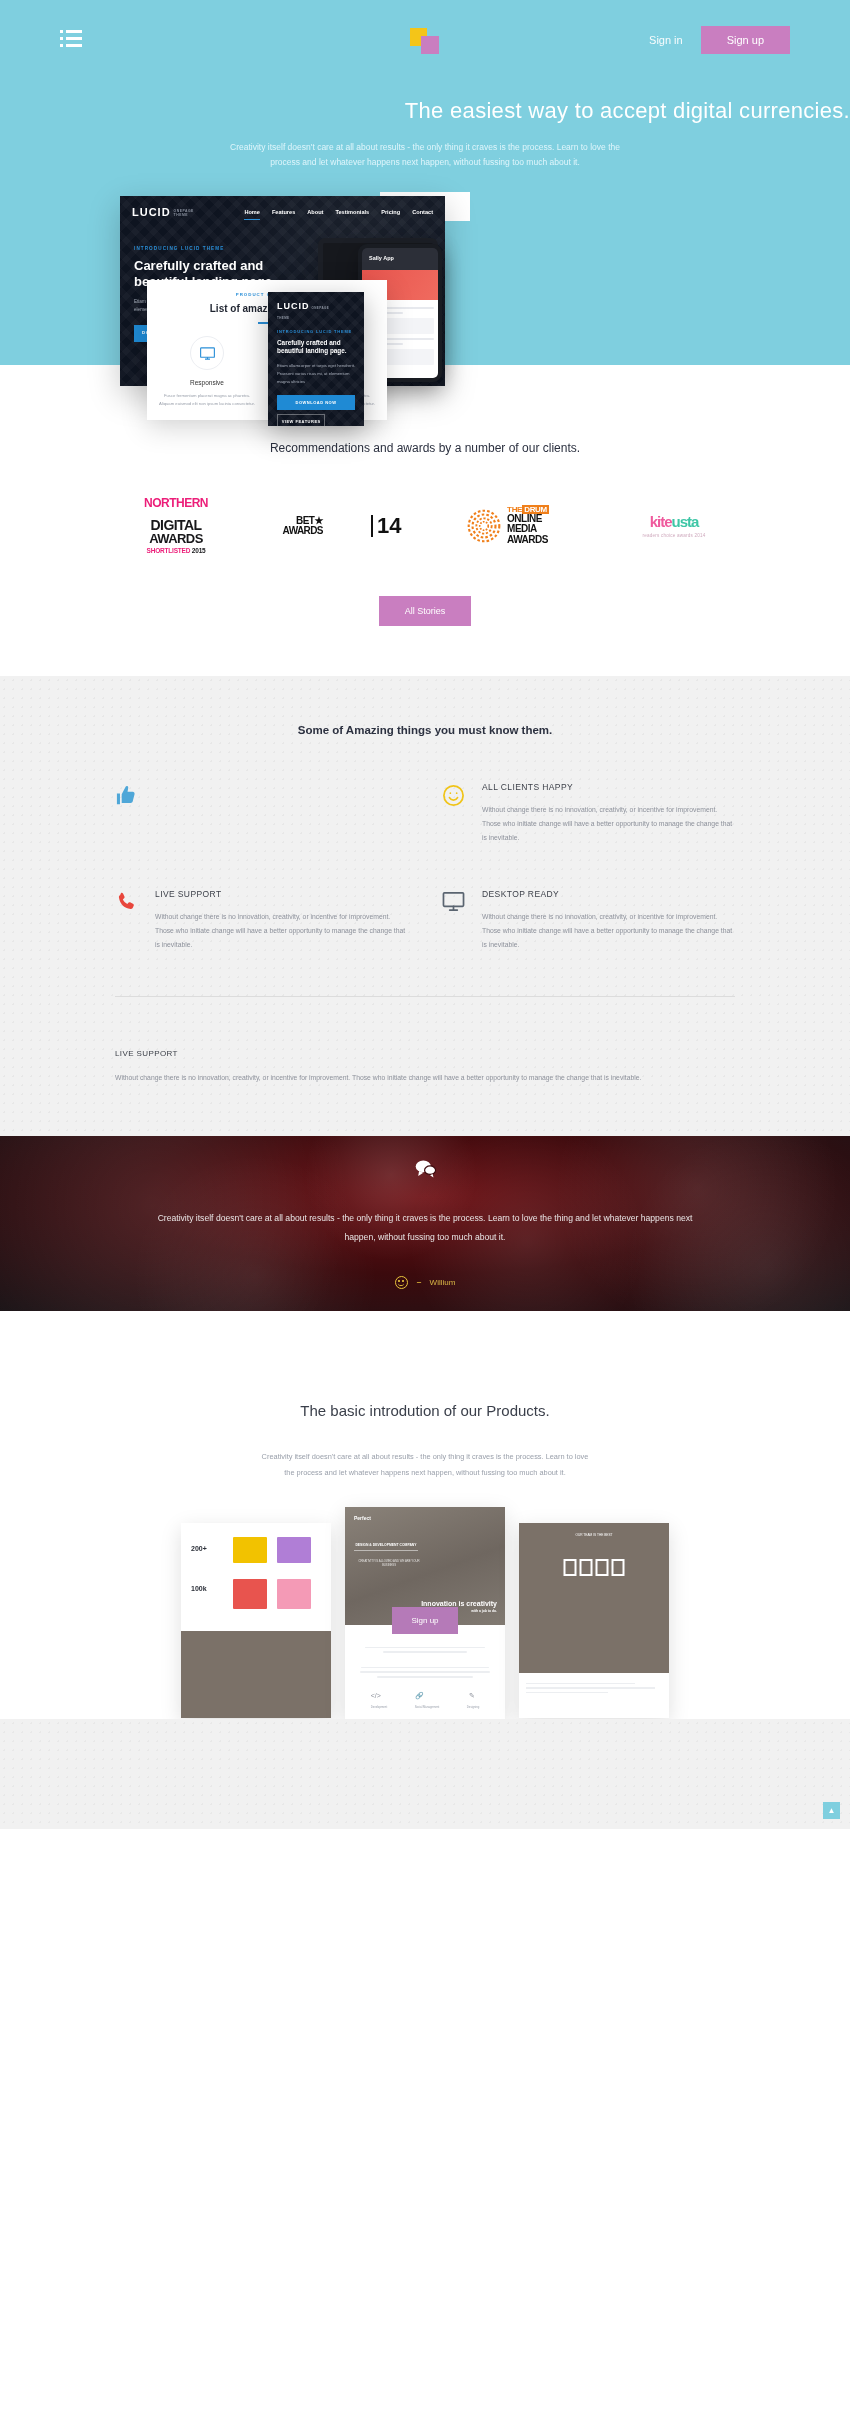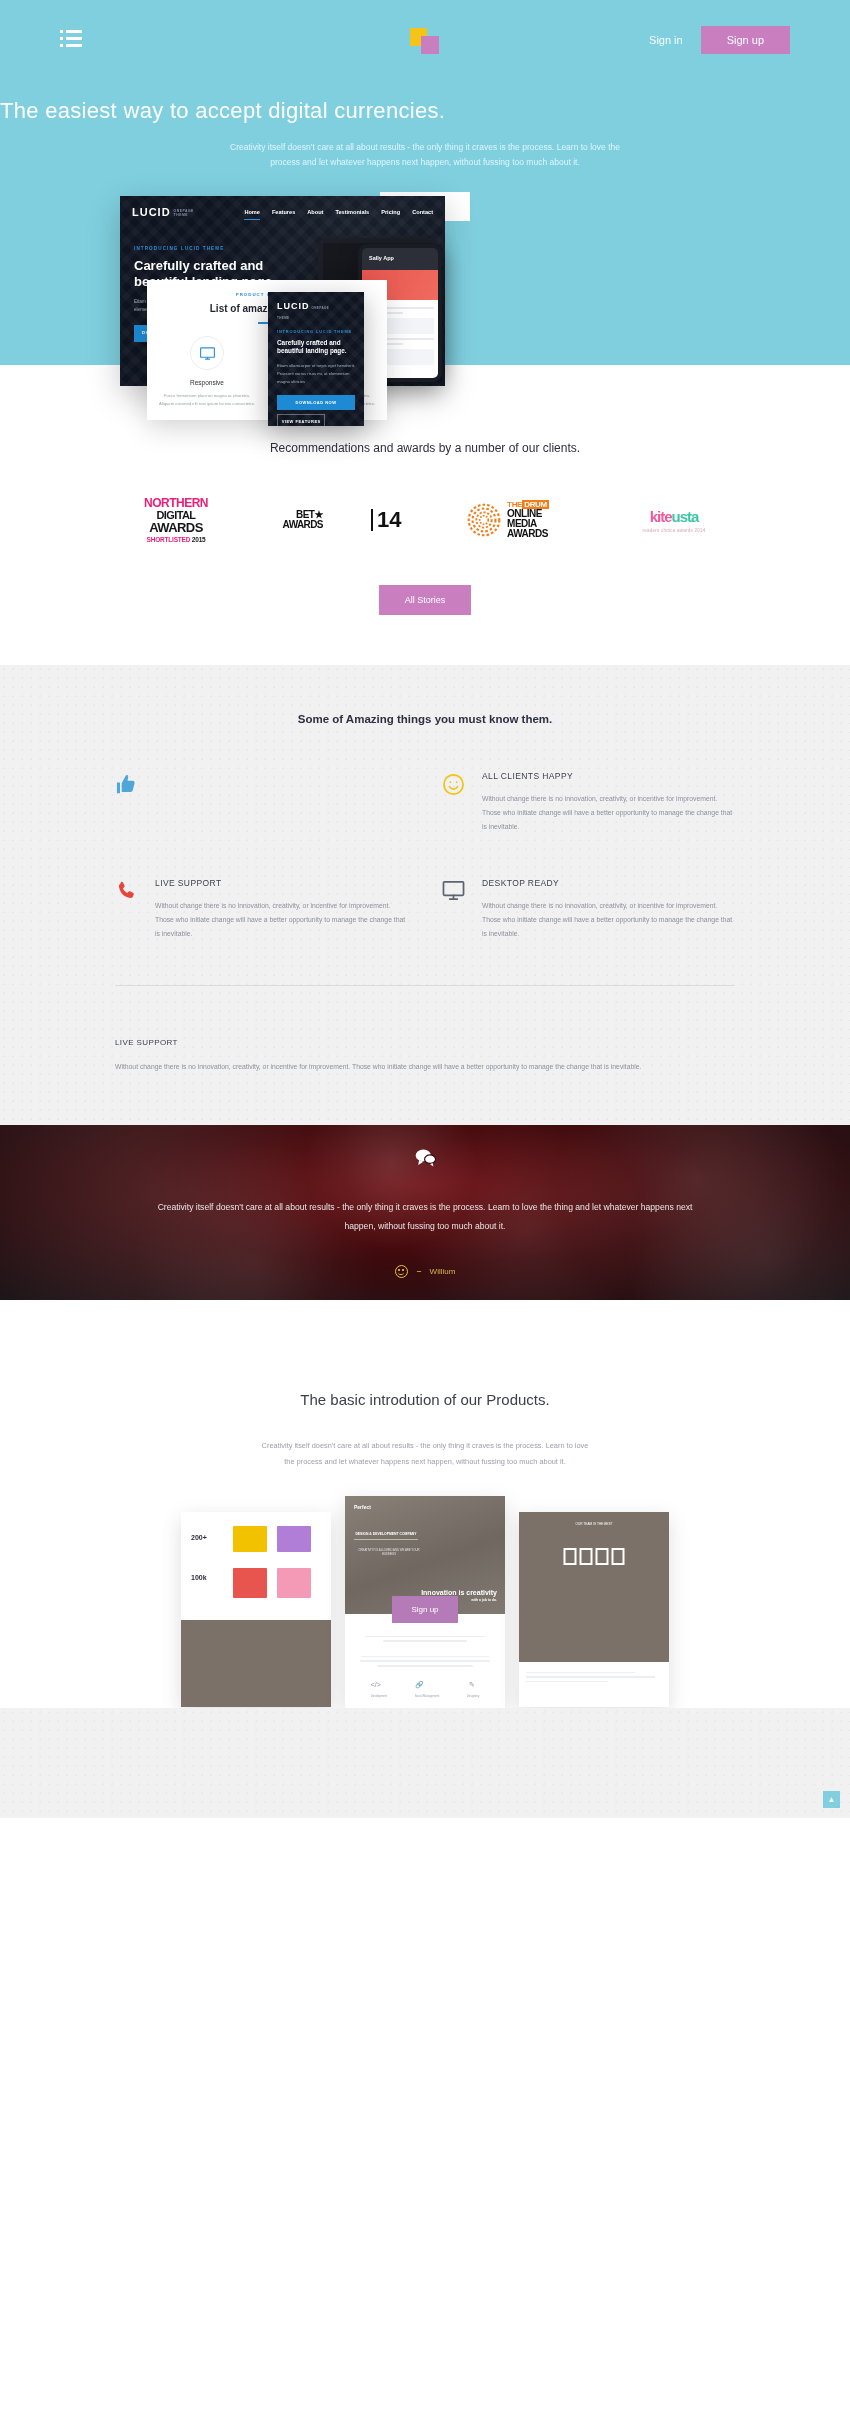--- a/index.html
+++ b/index.html
@@ -32,21 +32,21 @@
   .logo-mark .sq-p { position:absolute; left:11px; top:8px; width:18px; height:18px; background:#c97ec0; }
   .nav-right { margin-left:auto; display:flex; align-items:center; gap:18px; }
   .signin {
     color:#fff; font-size:11px; text-decoration:none; opacity:.95;
   }
   .btn-signup-nav {
     background:#c97ec0; color:#fff; border:none; font-size:11px;
     padding:8px 26px; cursor:pointer; font-family:inherit;
   }
   .hero-title {
-    text-align:left; color:#fff; font-size:22px; font-weight:300;
+    text-align:right; color:#fff; font-size:22px; font-weight:300;
     letter-spacing:.3px; margin-top:18px;
   }
   .hero-sub {
     text-align:center; color:#eafaff; font-size:8.5px; line-height:1.75;
     max-width:420px; margin:16px auto 0; opacity:.9;
   }
   .btn-signup-hero {
     display:block; margin:22px auto 0; background:#fff; color:#c97ec0;
     border:none; font-size:10px; padding:9px 28px; cursor:pointer;
     font-family:inherit;
@@ -137,21 +137,21 @@
   .dc-btn2 { position:relative; border:1px solid rgba(255,255,255,.35); color:#fff; font-size:4px; font-weight:700; padding:4px 0; text-align:center; margin-top:4px; width:62%; letter-spacing:.5px; }
 
   
   .awards { padding:76px 0 50px; text-align:center; background:#fff; }
   .awards h2 { font-size:12px; color:#2c3140; font-weight:400; }
   .award-row {
     display:flex; justify-content:center; align-items:center; gap:56px; margin-top:42px;
   }
   .award { width:110px; text-align:center; }
   .aw1-l1 { font-size:12px; font-weight:800; color:#ec1e79; letter-spacing:-.5px; line-height:1; }
-  .aw1-l2 { font-size:11px; font-weight:800; color:#17171a; letter-spacing:-.6px; line-height:1; margin-top:1px; }
+  .aw1-l2 { font-size:14px; font-weight:800; color:#17171a; letter-spacing:-.6px; line-height:1; margin-top:9px; }
   .aw1-l3 { font-size:13px; font-weight:800; color:#17171a; letter-spacing:-.6px; line-height:1; }
   .aw1-l4 { font-size:6.5px; font-weight:800; color:#ec1e79; letter-spacing:-.2px; margin-top:2px; }
   .aw1-l4 i { color:#17171a; font-style:normal; }
   .aw2 { display:flex; align-items:center; justify-content:center;gap:44px; }
   .aw2-left { text-align:right; line-height:1; }
   .aw2-bet { font-size:10px; font-weight:800; color:#111; letter-spacing:-.5px; }
   .aw2-awards { font-size:10px; font-weight:800; color:#111; letter-spacing:-.6px; }
   .aw2-14 { font-size:22px; font-weight:800; color:#111; border-left:2px solid #111; padding-left:4px; margin-left:4px; line-height:1; }
   .aw3 { display:flex; align-items:center; justify-content:center; gap:6px; }
   .aw3-text { text-align:left; line-height:1.02; }

